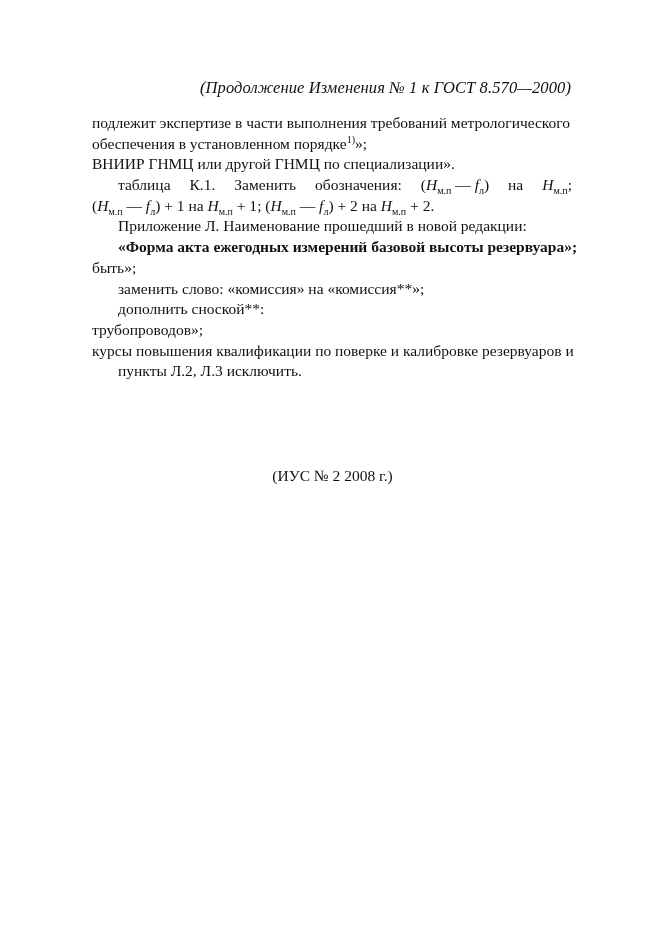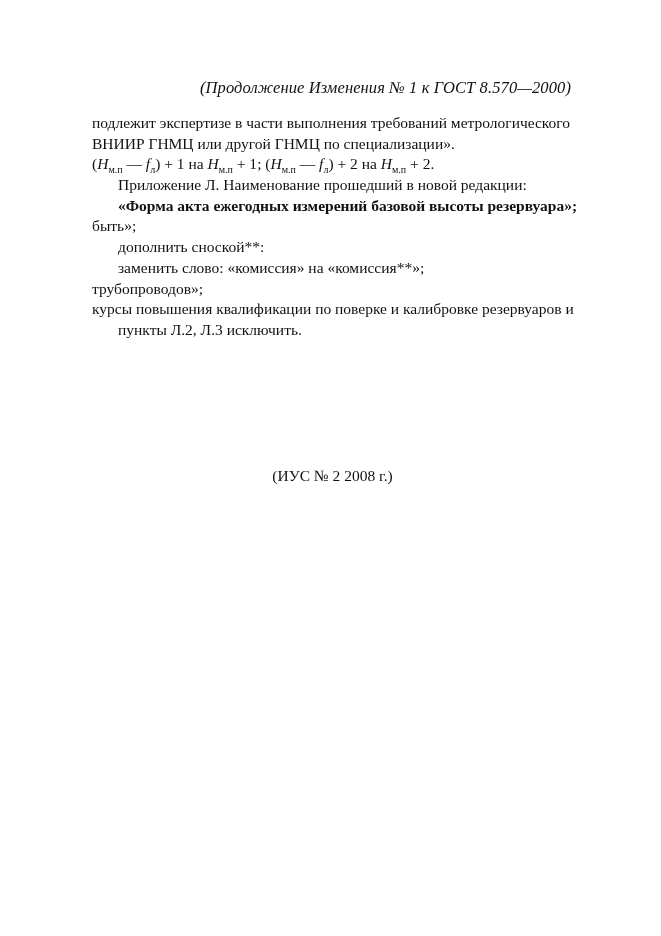--- a/index.html
+++ b/index.html
@@ -19,25 +19,35 @@
   .footer { position: absolute; top: 467px; left: 0; width: 661px; text-align: center;
             font-size: 15.5px; padding-left: 2px; }
 </style>
 </head>
 <body>
 
 <div class="header">(Продолжение Изменения № 1 к ГОСТ  8.570—2000)</div>
 
 <div class="body-text">
   <div class="line">подлежит экспертизе в части выполнения требований метрологического</div>
+  <div class="line"><span>обеспечения в установленном порядке</span><sup>1)</sup><span>»;</span></div>
   <div class="line">ВНИИР ГНМЦ или другой ГНМЦ по специализации».</div>
+  <div class="line ind just">
+    <span>таблица</span>
+    <span>К.1.</span>
+    <span>Заменить</span>
+    <span>обозначения:</span>
+    <span>(<span class="it">H</span><sub>м.п</sub> <span>—</span> <span class="it">f</span><sub>л</sub>)</span>
+    <span>на</span>
+    <span><span class="it">H</span><sub>м.п</sub>;</span>
+  </div>
   <div class="line">(<span class="it">H</span><sub>м.п</sub> <span>—</span> <span class="it">f</span><sub>л</sub>) <span>+ 1</span> <span>на</span> <span class="it">H</span><sub>м.п</sub> <span>+ 1</span>; (<span class="it">H</span><sub>м.п</sub> <span>—</span> <span class="it">f</span><sub>л</sub>) <span>+ 2</span> <span>на</span> <span class="it">H</span><sub>м.п</sub> <span>+ 2</span>.</div>
   <div class="line ind">Приложение Л. Наименование прошедший в новой редакции:</div>
   <div class="line ind b">«Форма акта ежегодных измерений базовой высоты резервуара»;</div>
   <div class="line">быть»;</div>
+  <div class="line ind">заменить слово: «комиссия» на «комиссия**»;</div>
   <div class="line ind">дополнить сноской**:</div>
-  <div class="line ind">заменить слово: «комиссия» на «комиссия**»;</div>
   <div class="line">трубопроводов»;</div>
   <div class="line">курсы повышения квалификации по поверке и калибровке резервуаров и</div>
   <div class="line ind">пункты Л.2, Л.3 исключить.</div>
 </div>
 
 <div class="footer">(ИУС № 2  2008 г.)</div>
 
 </body></html>

